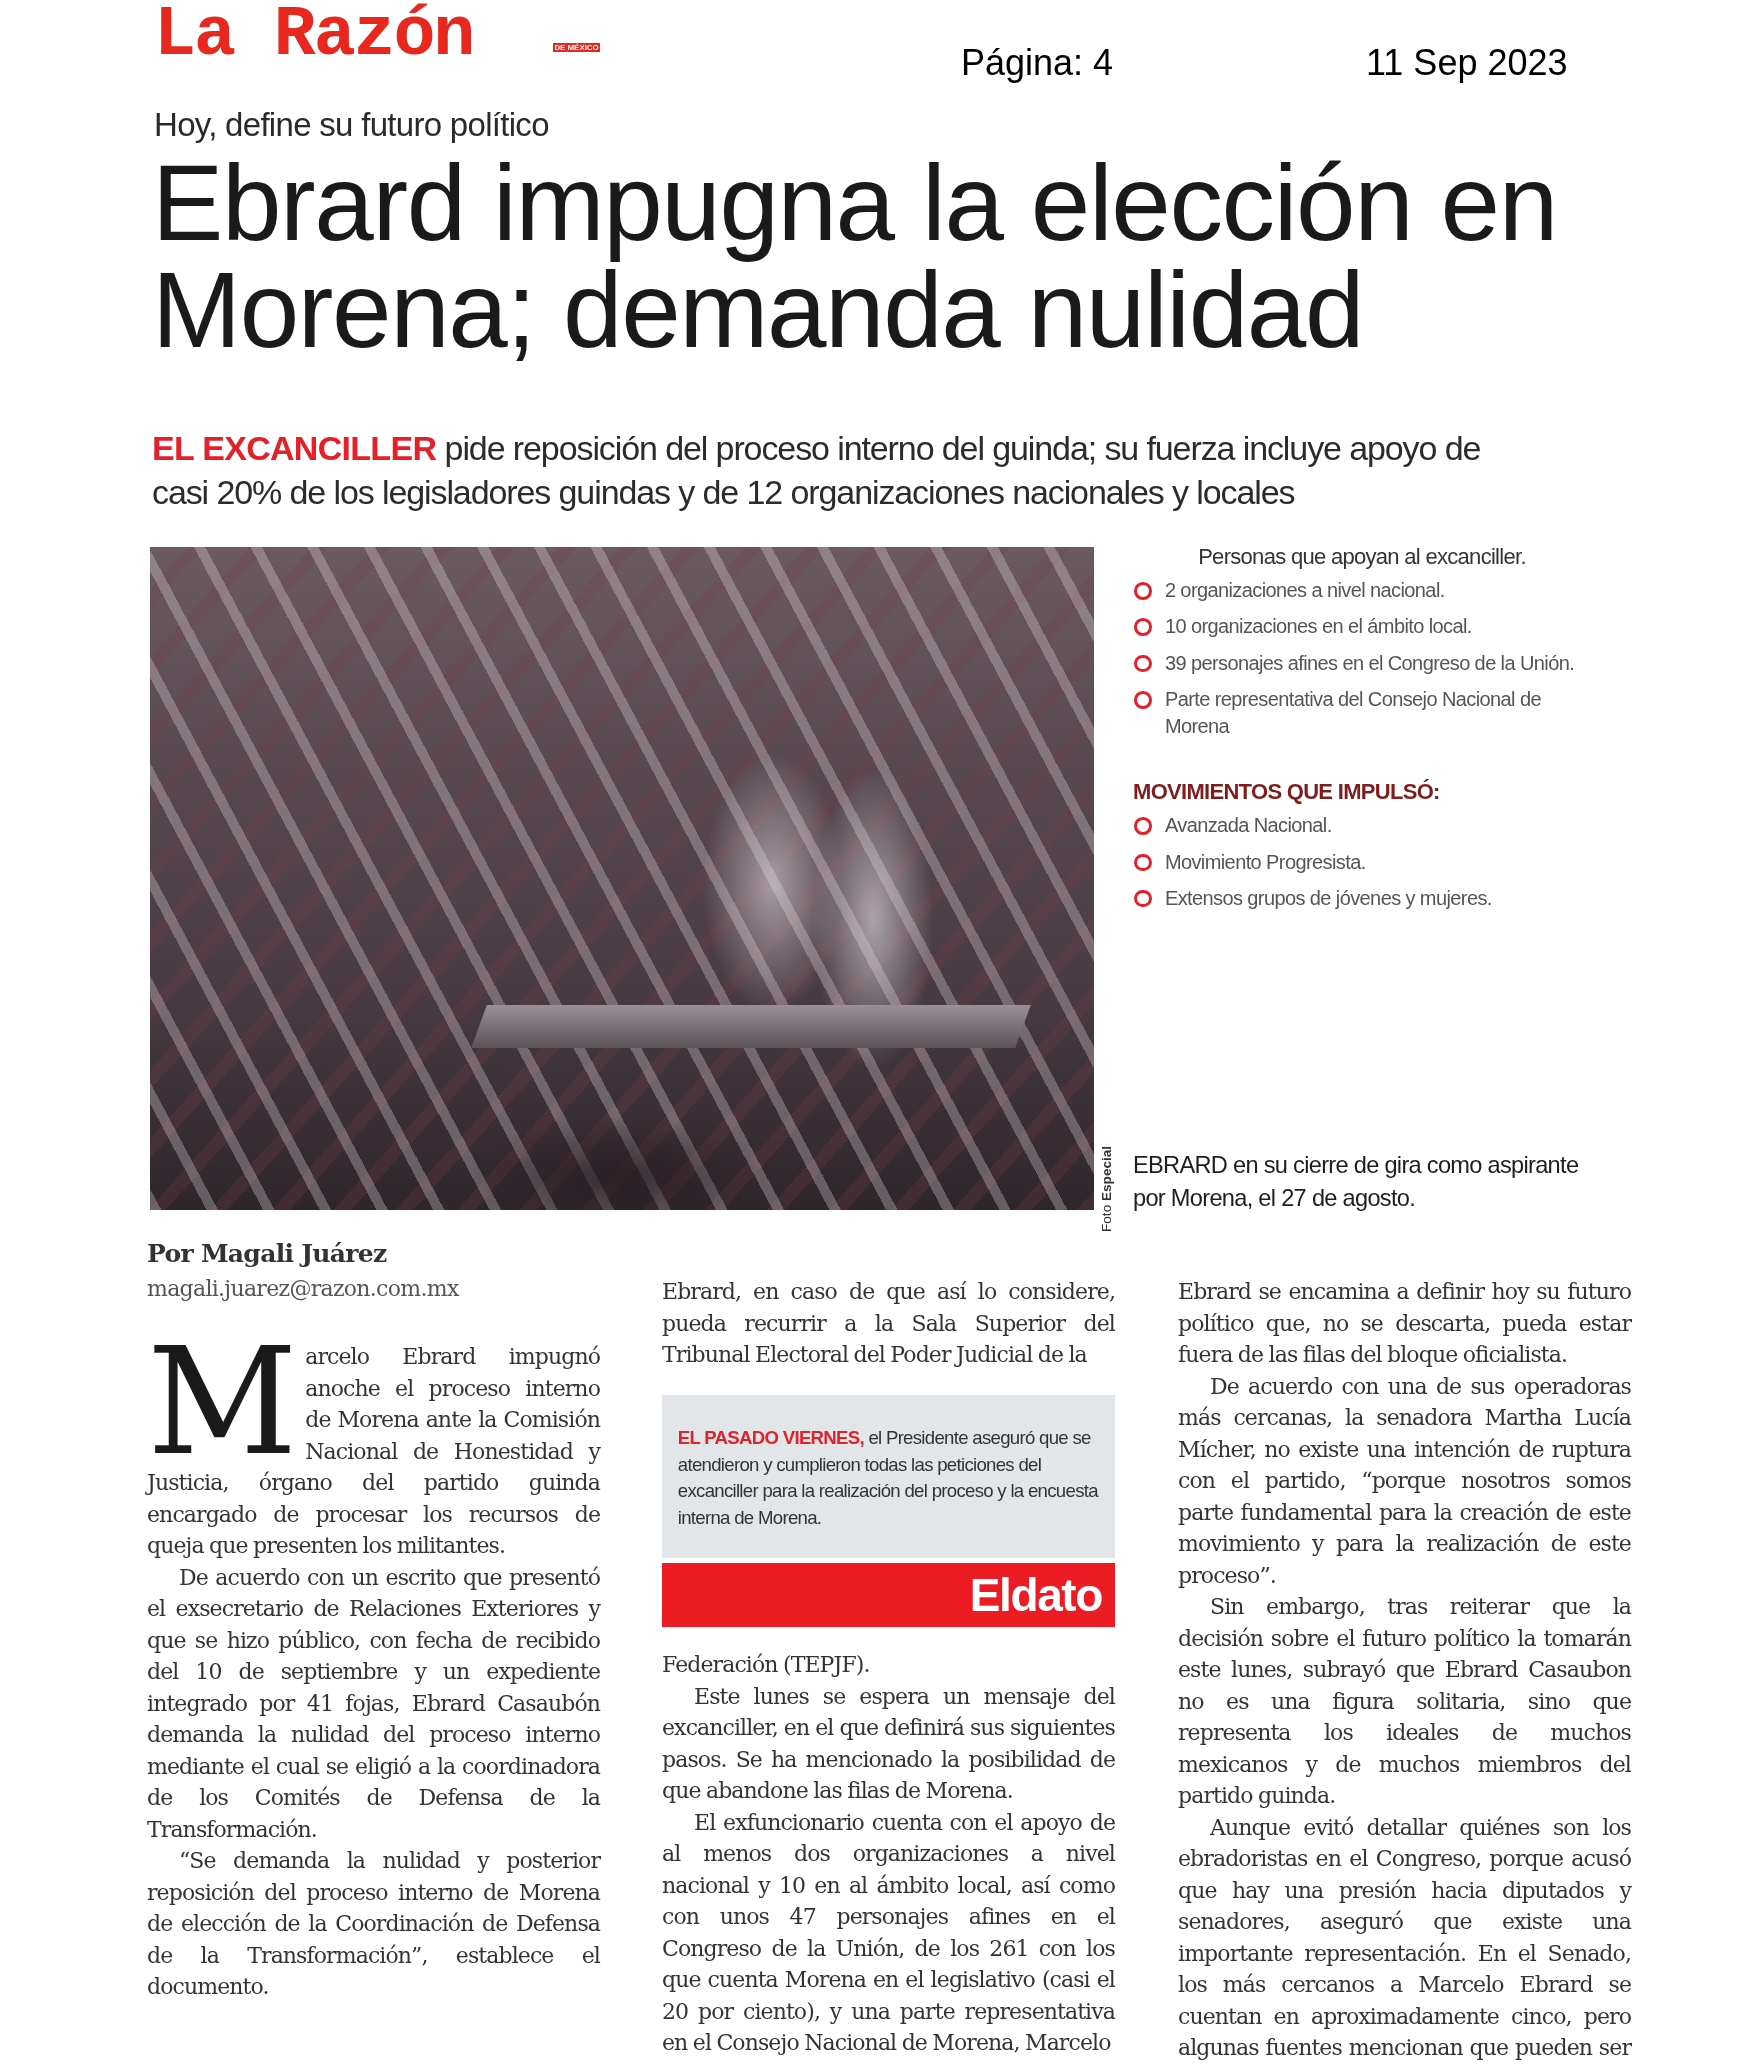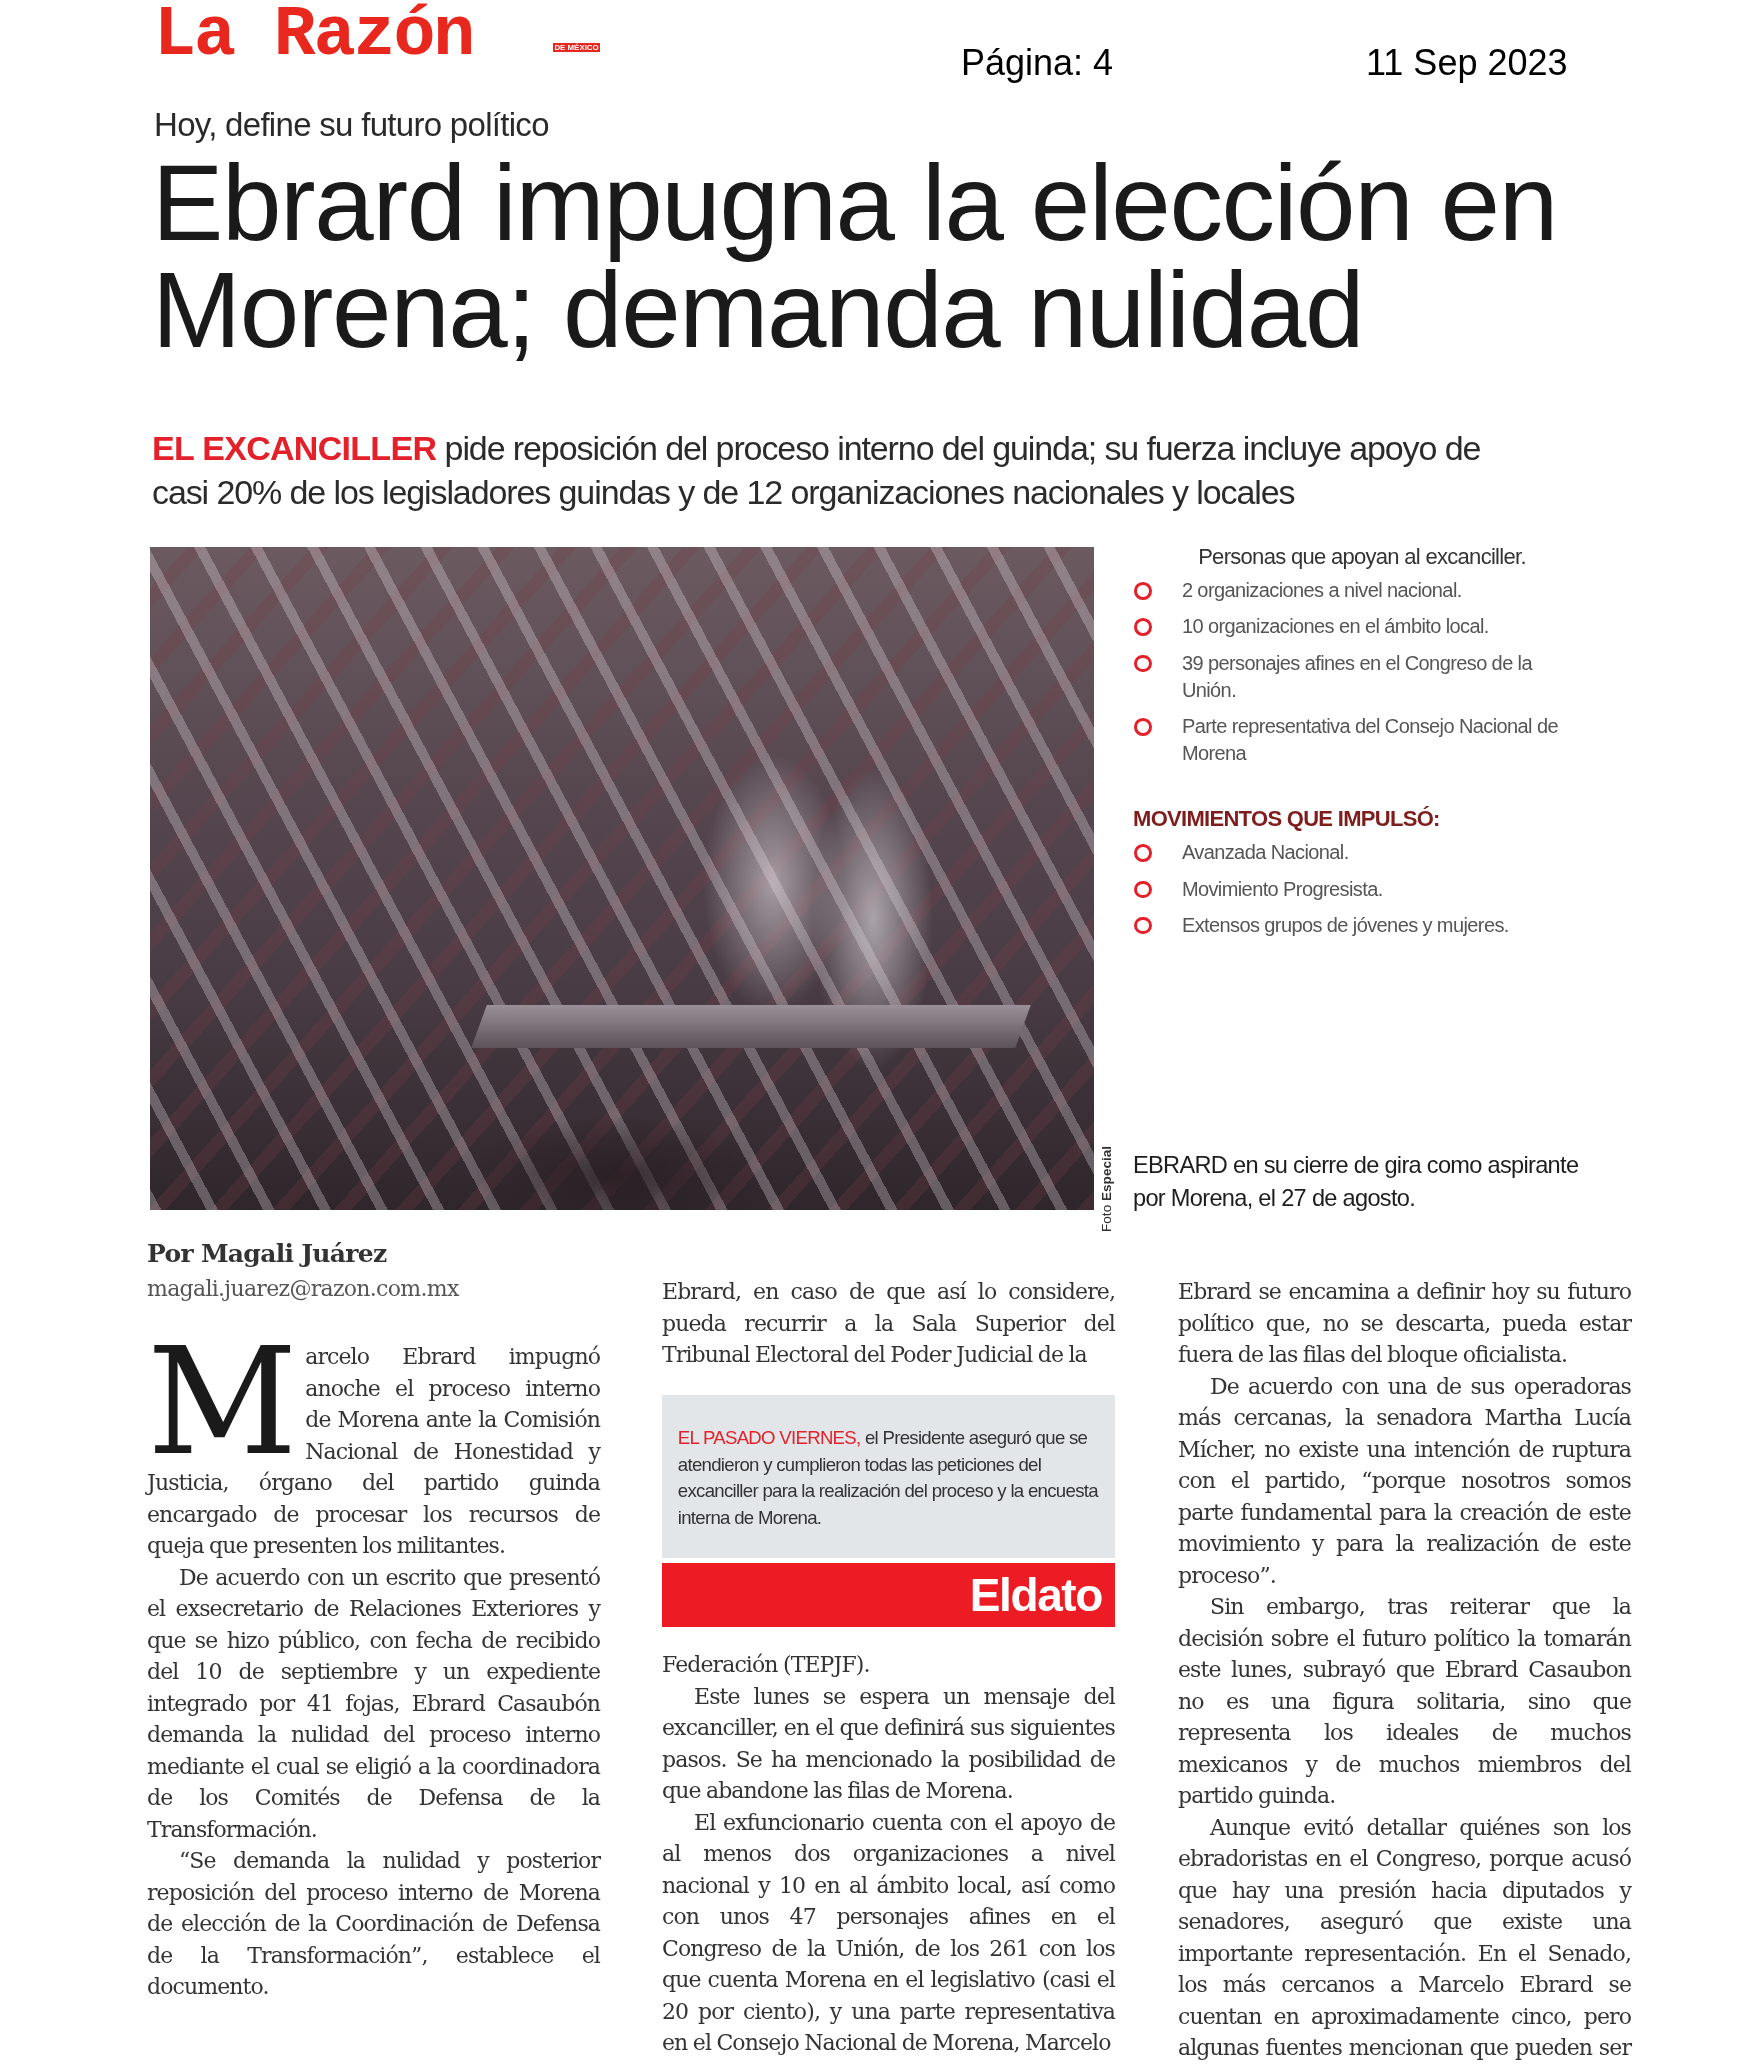--- a/index.html
+++ b/index.html
@@ -26,42 +26,42 @@
       repeating-linear-gradient(-48deg, rgba(120,60,70,0.25) 0 13px, transparent 13px 46px),
       linear-gradient(180deg, #6b5a60 0%, #574850 35%, #4a3c44 65%, #2e262b 100%); }
   .stage { left: 329px; top: 458px; width: 544px; height: 43px; background: linear-gradient(180deg,#9a9098,#5b5258); transform: skewX(-20deg); }
   .photo-credit { left: 1096px; top: 1117px; width: 21.5px; height: 115px; }
   .photo-credit span { display: block; transform: rotate(-90deg); transform-origin: left top; position: absolute; left: 2.9px; top: 115px; white-space: nowrap; font-family: "Liberation Sans", sans-serif; font-size: 13.6px; color: #333; }
   .photo-credit b { font-weight: bold; }
 
   .side { left: 1133px; top: 544px; width: 458px; font-family: "Liberation Sans", sans-serif; }
   .side-title { text-align: center; color: #e4202a; font-weight: bold; font-size: 26.5px; letter-spacing: -0.7px; padding: 0 0 10px 0; border-bottom: 2.1px solid #777; margin-bottom: 17px; }
   .side-intro { text-align: center; font-size: 22px; color: #333; letter-spacing: -0.7px; margin-bottom: 7.2px; }
-  .bullet { display: flex; align-items: flex-start; font-size: 20px; line-height: 27px; color: #555; letter-spacing: -0.6px; margin-bottom: 9.3px; gap: 17px; }
+  .bullet { display: flex; align-items: flex-start; font-size: 20px; line-height: 27px; color: #555; letter-spacing: -0.6px; margin-bottom: 9.3px; }
   .bullet .dot { flex: 0 0 auto; width: 11.5px; height: 11.5px; border: 3.6px solid #e4202a; border-radius: 50%; margin: 5px 13px 0 1.4px; }
   .side-h2 { color: #7f1d1d; font-weight: bold; font-size: 22px; letter-spacing: -0.7px; margin: 39px 0 7.2px 0; }
 
   .caption { left: 1133px; top: 1149px; width: 466px; font-family: "Liberation Sans", sans-serif; font-size: 23.6px; line-height: 33px; color: #1e1e1e; letter-spacing: -0.7px; }
   .caption b { font-weight: normal; }
 
   .byline { left: 147px; top: 1239px; font-family: "DejaVu Serif", serif; font-weight: bold; font-size: 25px; color: #333; letter-spacing: -0.7px; }
   .email { left: 147px; top: 1276px; font-family: "DejaVu Serif", serif; font-size: 22px; color: #555; letter-spacing: -0.7px; }
 
   .col { font-family: "DejaVu Serif", serif; font-size: 22px; line-height: 31.5px; color: #333; text-align: justify; letter-spacing: -0.9px; word-spacing: -0.7px; }
   .col p { margin: 0; text-indent: 32px; }
   .col p.noindent { text-indent: 0; }
   .col1 { left: 147px; top: 1341px; width: 453px; }
   .dropcap { float: left; font-family: "DejaVu Serif", serif; font-size: 147px; line-height: 118px; margin: 2.9px 8.6px 0 0; color: #1a1a1a; font-weight: normal; }
   .col2a { left: 662px; top: 1276px; width: 453px; }
   .col2b { left: 662px; top: 1649px; width: 453px; }
   .col3 { left: 1178px; top: 1276px; width: 453px; }
 
   .dato { left: 662px; top: 1395px; width: 453px; height: 221px; }
   .dato-box { background: #e2e6e8; padding: 30px 15.8px 14.3px 15.8px; height: 119px; font-family: "Liberation Sans", sans-serif; font-size: 18.6px; line-height: 26.5px; color: #333; letter-spacing: -0.7px; }
-  .dato-box .lead { color: #e4202a; font-weight: normal; }
+  .dato-box .lead { color: #e4202a; font-weight: bold; }
   .dato-bar { background: #ed1c24; height: 64px; margin-top: 4.3px; display: flex; align-items: center; justify-content: flex-end; padding-right: 13px; }
   .dato-bar span { font-family: "Liberation Sans", sans-serif; font-weight: bold; font-size: 46px; color: #fff; letter-spacing: -1.4px; }
 </style>
 </head>
 <body>
 
 <div class="abs logo">La Razón</div>
 <div class="abs logo-sub">DE MÉXICO</div>
 <div class="abs page-num">Página: 4</div>
 <div class="abs date">11 Sep 2023</div>

